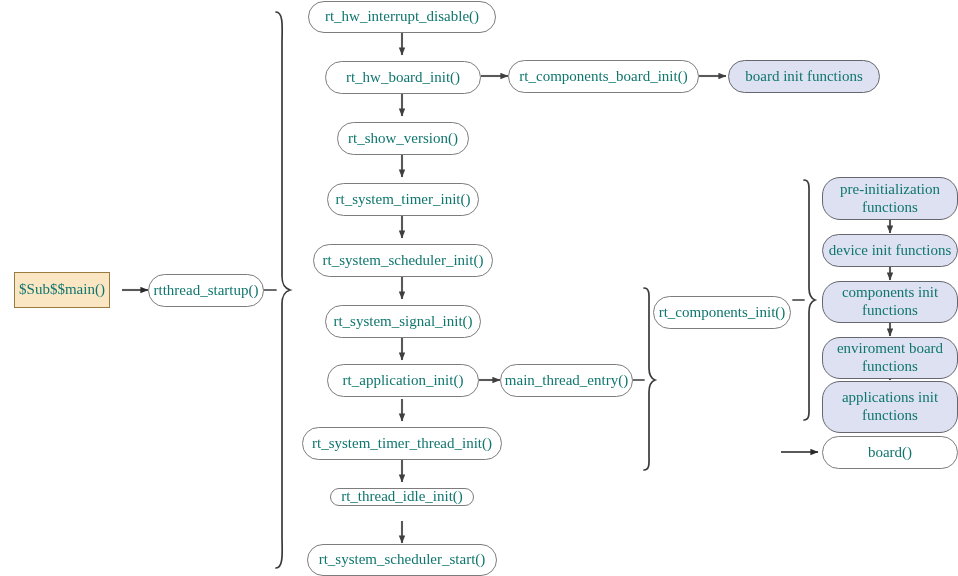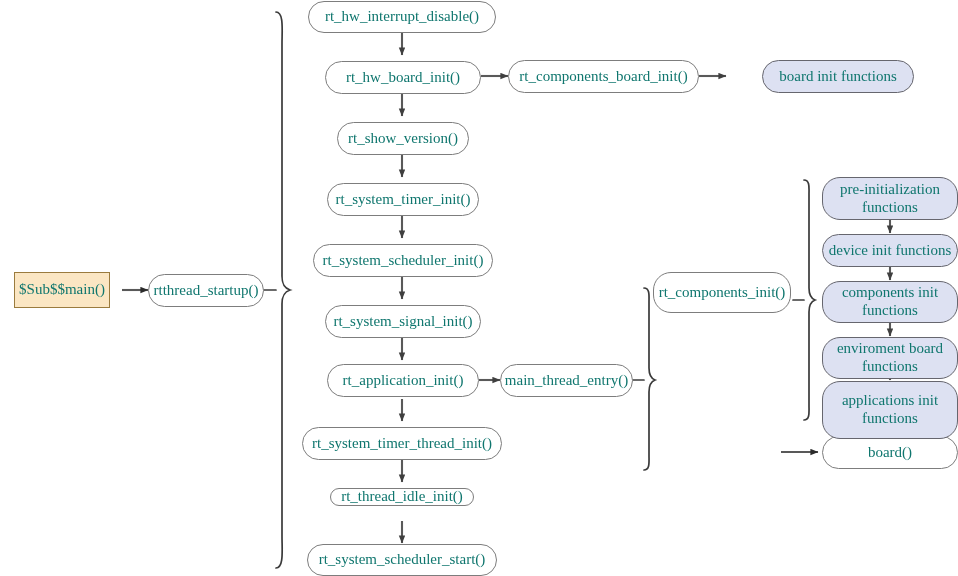--- a/index.html
+++ b/index.html
@@ -131,36 +131,36 @@
   <div class="node rounded" style="left:327px; top:364px; width:152px; height:33px;">rt_application_init()</div>
 
   <div class="node rounded" style="left:302px; top:427px; width:200px; height:33px;">rt_system_timer_thread_init()</div>
 
   <div class="node rounded" style="left:330px; top:488px; width:144px; height:18px;">rt_thread_idle_init()</div>
 
   <div class="node rounded" style="left:307px; top:544px; width:190px; height:32px;">rt_system_scheduler_start()</div>
 
   <div class="node rounded" style="left:508px; top:60px;  width:191px; height:33px;">rt_components_board_init()</div>
 
-  <div class="node rounded blue" style="left:762px; top:60px; width:152px; height:33px;text-align:center;">board init functions</div>
+  <div class="node rounded blue" style="left:728px; top:60px; width:152px; height:33px;text-align:center;">board init functions</div>
 
   <div class="node rounded" style="left:500px; top:364px; width:133px; height:33px;">main_thread_entry()</div>
 
-  <div class="node rounded" style="left:653px; top:272px; width:138px; height:41px;">rt_components_init()</div>
+  <div class="node rounded" style="left:653px; top:296px; width:138px; height:33px;">rt_components_init()</div>
 
 
   <div class="node rounded" style="left:822px; top:436px; width:136px; height:33px;">board()</div>
 
   <div class="node rounded blue" style="left:822px; top:177px; width:136px; height:43px;">pre-initialization
 functions</div>
 
   <div class="node rounded blue" style="left:822px; top:234px; width:136px; height:33px;">device init functions</div>
 
   <div class="node rounded blue" style="left:822px; top:281px; width:136px; height:42px;">components init
 functions</div>
 
   <div class="node rounded blue" style="left:822px; top:337px; width:136px; height:42px;">enviroment board
 functions</div>
 
-  <div class="node rounded blue" style="left:822px; top:381px; width:136px; height:58px;">applications init
+  <div class="node rounded blue" style="left:822px; top:381px; width:136px; height:52px;">applications init
 functions</div>
 
 </div>
 
 </body></html>

